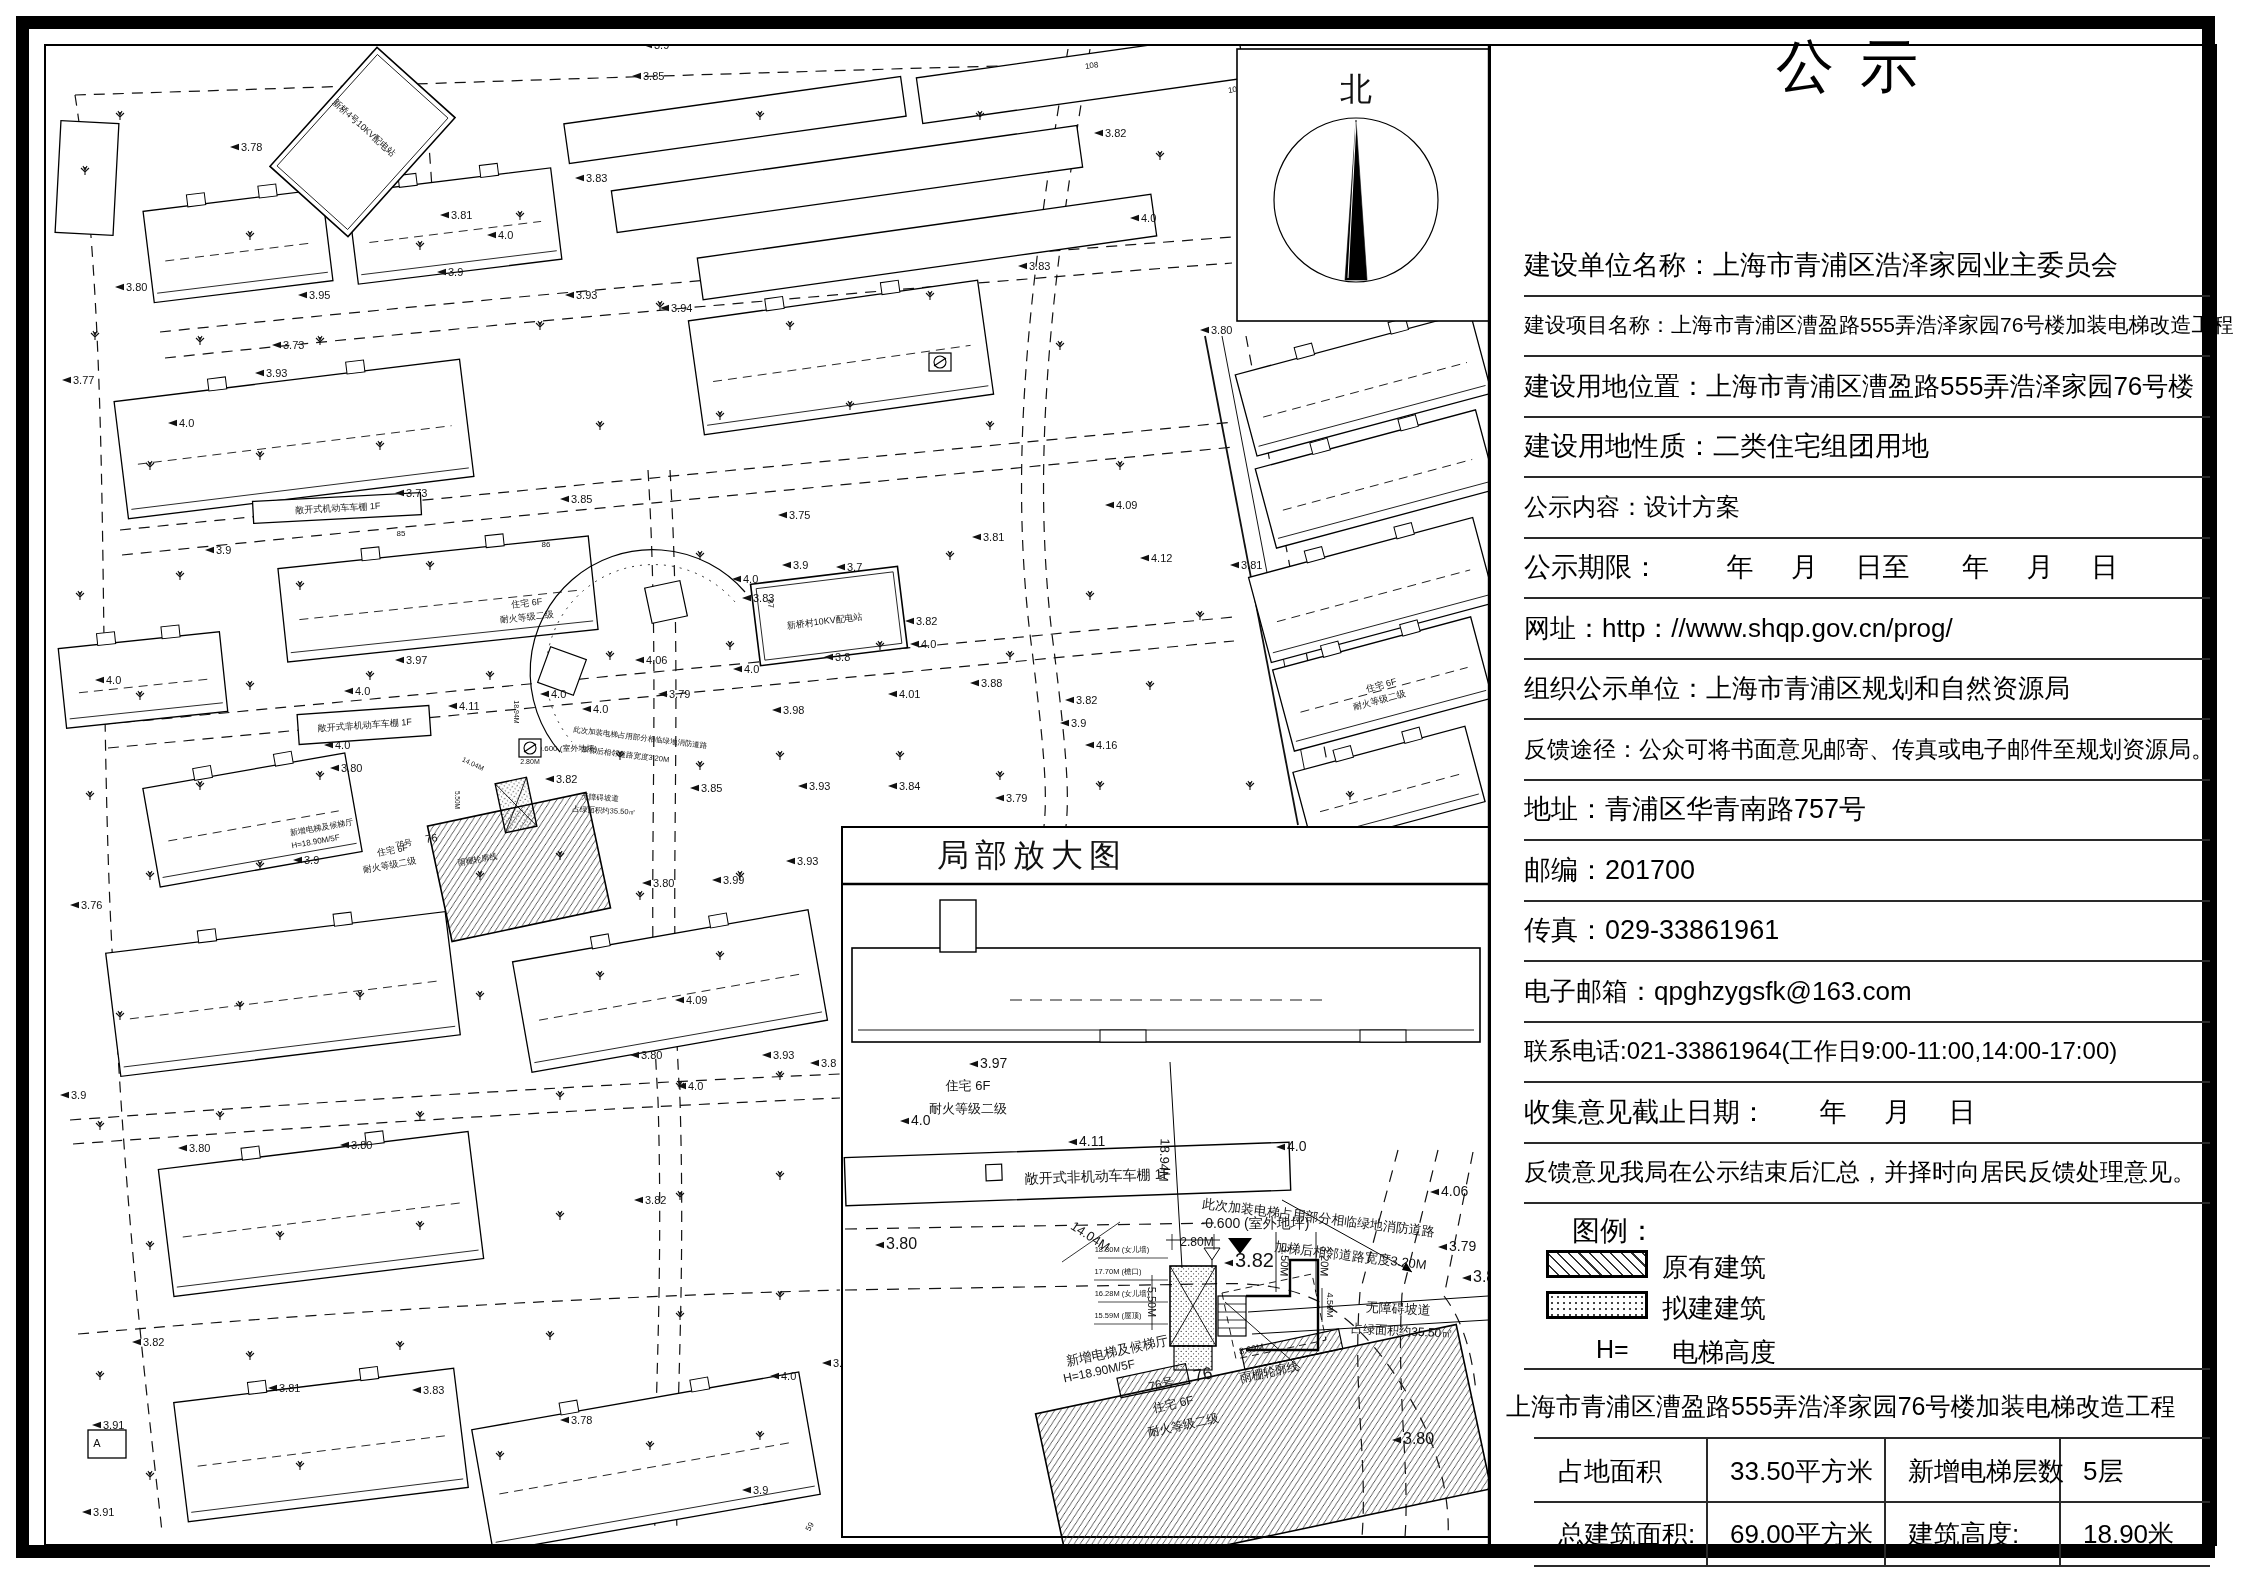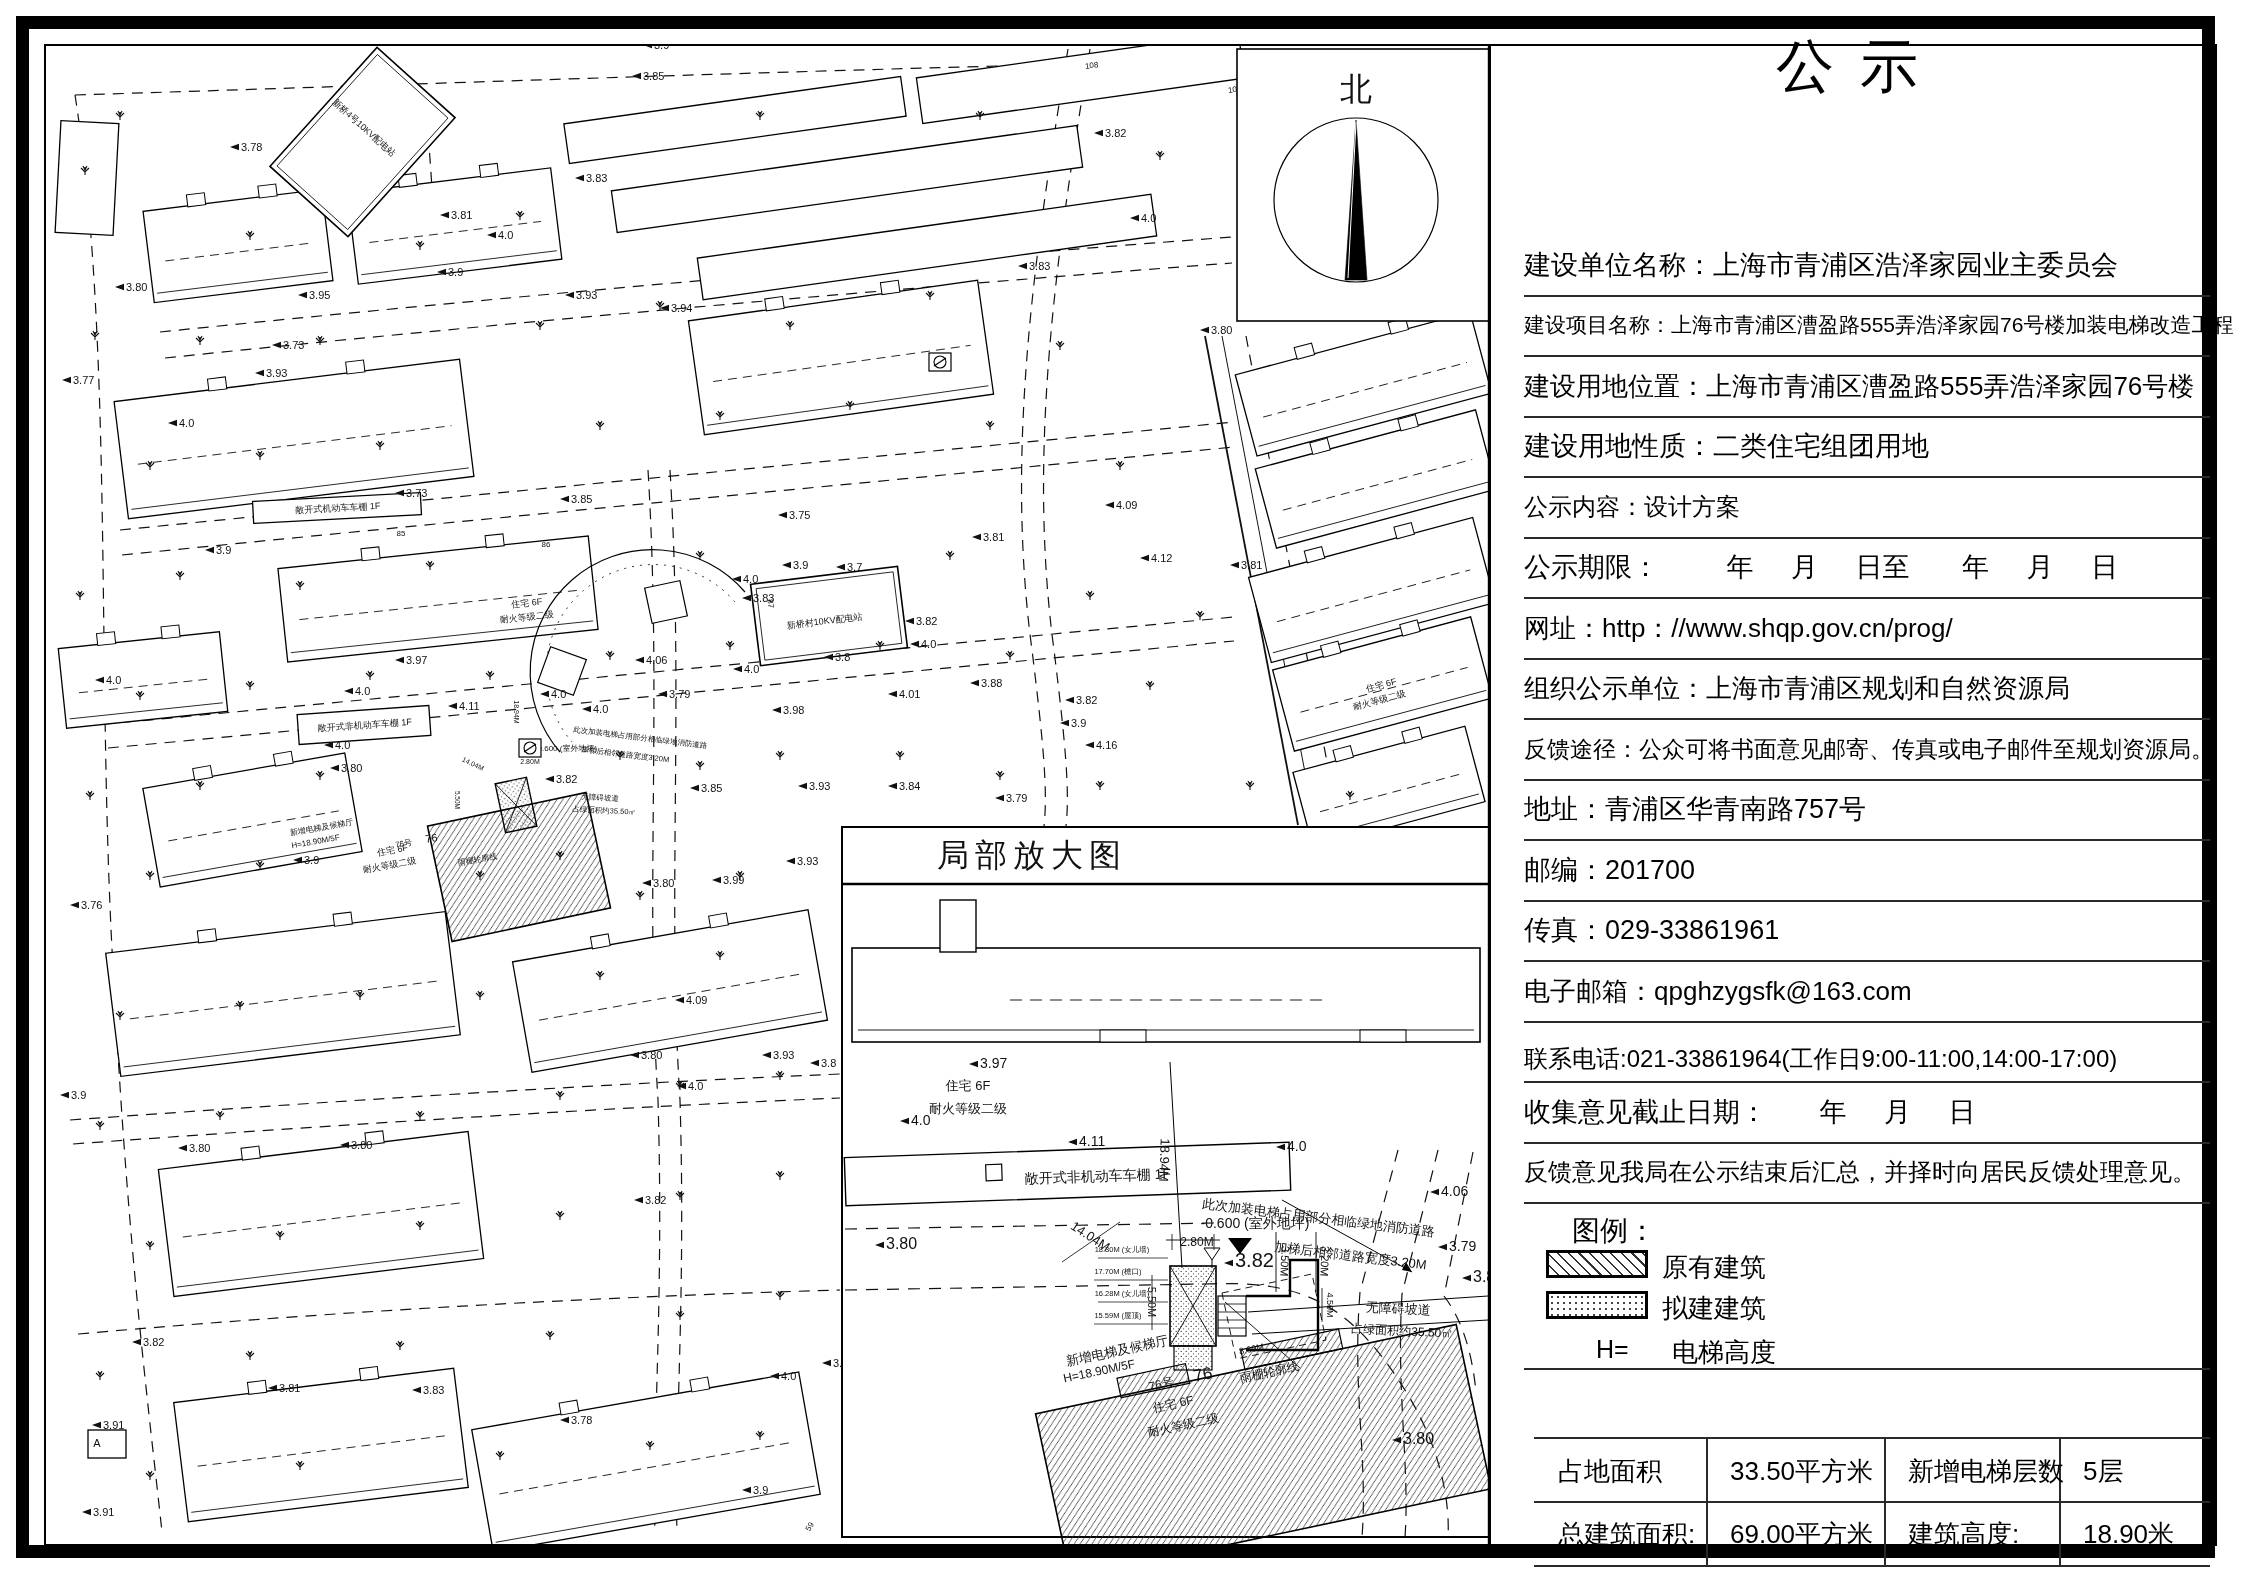--- a/index.html
+++ b/index.html
@@ -853,37 +853,38 @@
       <div class="row" style="top:732px;font-size:23px;">反馈途径：公众可将书面意见邮寄、传真或电子邮件至规划资源局。</div>
       <div class="sep" style="top:779px;"></div>
       <div class="row" style="top:792px;font-size:27px;">地址：青浦区华青南路757号</div>
       <div class="sep" style="top:839px;"></div>
       <div class="row" style="top:853px;font-size:27px;">邮编：201700</div>
       <div class="sep" style="top:900px;"></div>
       <div class="row" style="top:913px;font-size:27px;">传真：029-33861961</div>
       <div class="sep" style="top:960px;"></div>
       <div class="row" style="top:974px;font-size:26px;">电子邮箱：qpghzygsfk@163.com</div>
       <div class="sep" style="top:1021px;"></div>
-      <div class="row" style="top:1034px;font-size:24px;margin-top:8px;">联系电话:021-33861964(工作日9:00-11:00,14:00-17:00)</div>
+      <div class="row" style="top:1034px;font-size:24px;">联系电话:021-33861964(工作日9:00-11:00,14:00-17:00)</div>
       <div class="sep" style="top:1081px;"></div>
       <div class="row" style="top:1095px;font-size:27px;">收集意见截止日期：       年     月     日</div>
       <div class="sep" style="top:1142px;"></div>
       <div class="row" style="top:1155px;font-size:24px;">反馈意见我局在公示结束后汇总，并择时向居民反馈处理意见。</div>
       <div class="sep" style="top:1202px;"></div>
     </div>
 
   <div class="legend-heading" style="top:1212px;">图例：</div>
   <div class="swatch hatch" style="top:1250px;"></div>
   <div class="legend-label" style="top:1250px;">原有建筑</div>
   <div class="swatch stipple" style="top:1291px;"></div>
   <div class="legend-label" style="top:1291px;">拟建建筑</div>
   <div class="hrow" style="left:1596px;top:1335px;">H=</div>
   <div class="hrow" style="left:1672px;top:1335px;font-size:26px;">电梯高度</div>
   <div class="sep" style="top:1368px;"></div>
 
+  <div class="project-title">上海市青浦区漕盈路555弄浩泽家园76号楼加装电梯改造工程</div>
 
   <div id="table-holder">
       <div class="tline" style="left:1534px;top:1437px;width:676px;height:2px;"></div>
       <div class="tline" style="left:1534px;top:1501px;width:676px;height:2px;"></div>
       <div class="tline" style="left:1534px;top:1565px;width:676px;height:2px;"></div>
       <div class="tline" style="left:1706px;top:1437px;width:2px;height:130px;"></div>
       <div class="tline" style="left:1884px;top:1437px;width:2px;height:130px;"></div>
       <div class="tline" style="left:2059px;top:1437px;width:2px;height:130px;"></div>
       <div class="tcell" style="left:1558px;top:1454px;">占地面积</div>
       <div class="tcell" style="left:1730px;top:1454px;">33.50平方米</div>

